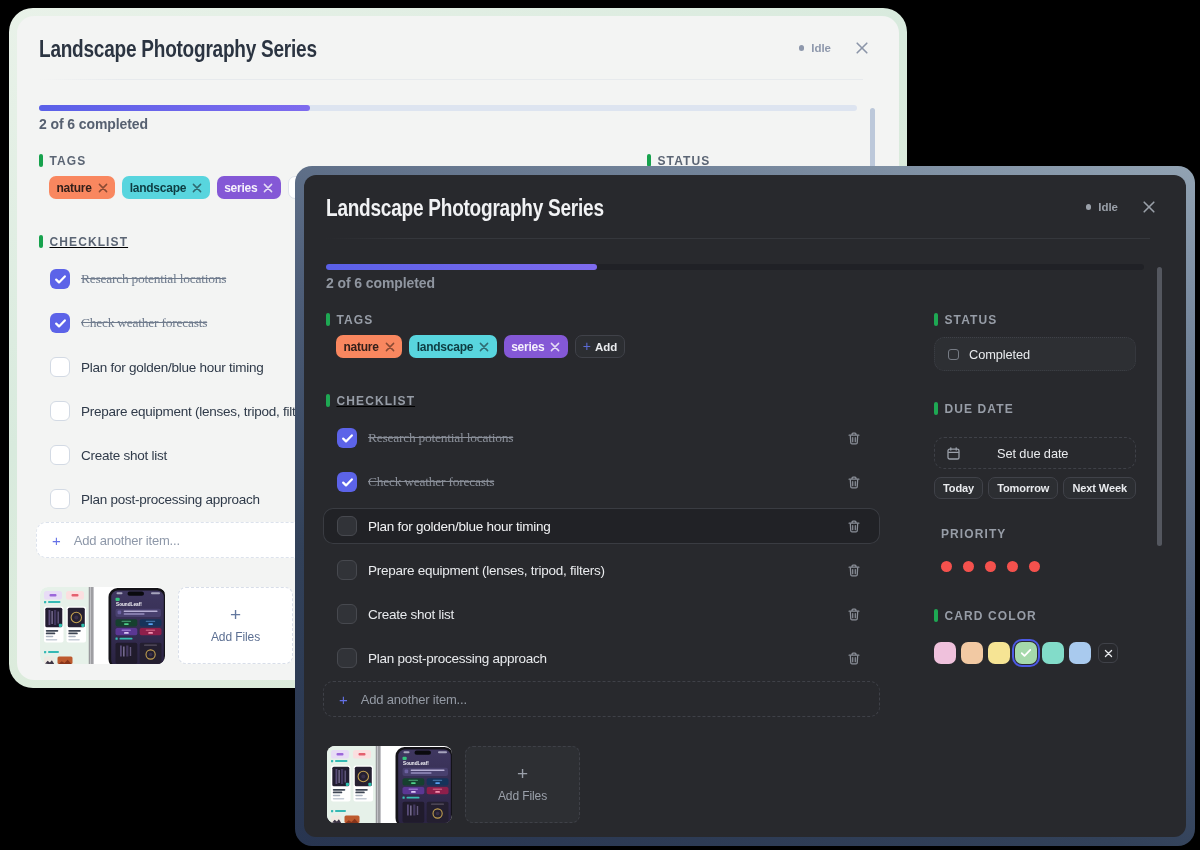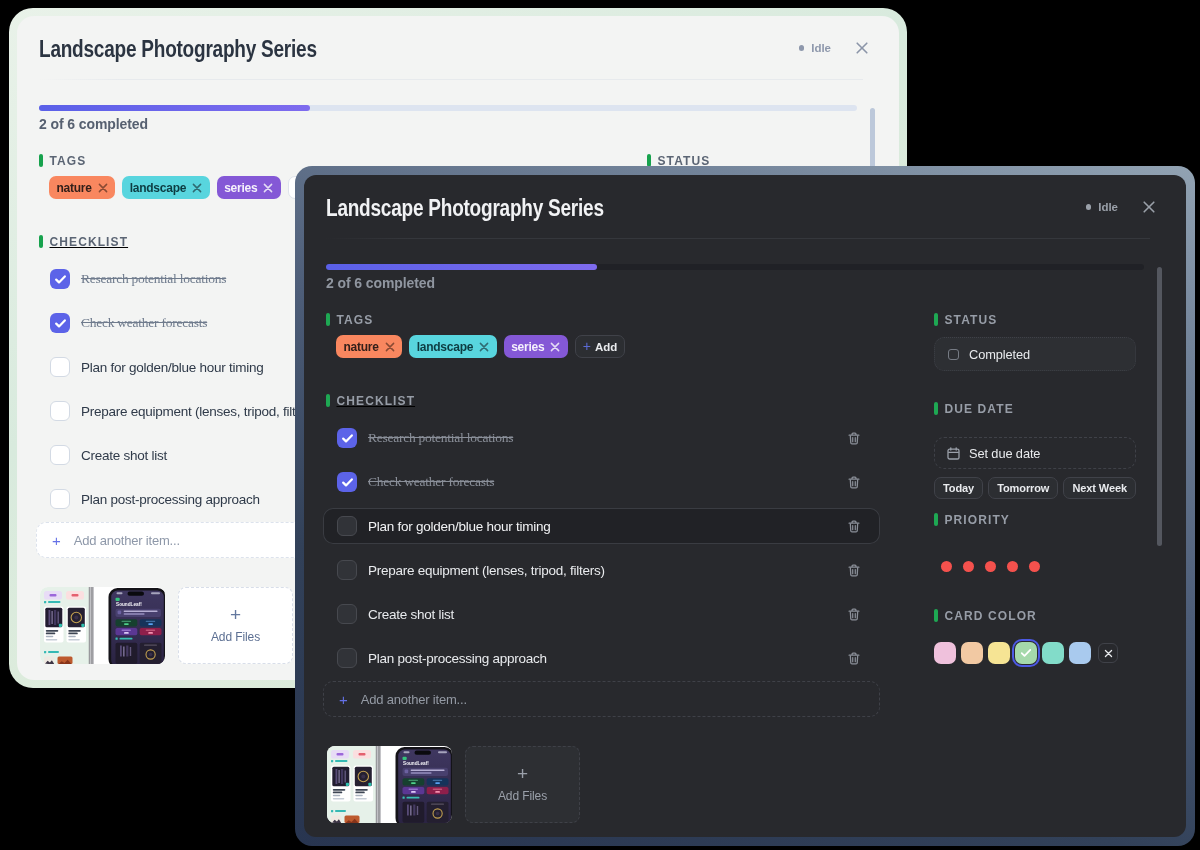--- a/index.html
+++ b/index.html
@@ -61,21 +61,21 @@
   .progress-label { position:absolute; left:22px; top:100px; font-size:14px; font-weight:700; letter-spacing:-0.1px; color:var(--subtext); }
 
   
   .sec-label { position:absolute; display:flex; align-items:center; height:13px; }
   .sec-label .bar { width:3.5px; height:13px; border-radius:2px; background:var(--bar); }
   .sec-label .txt { margin-left:7px; font-size:12px; font-weight:bold; letter-spacing:1.1px; color:var(--label); }
   .lbl-tags { left:22px; top:138px; }
   .lbl-checklist { left:22px; top:219px;text-decoration:underline; }
   .lbl-status { left:630px; top:138px; }
   .lbl-due { left:630px; top:227px; }
-  .lbl-priority { left:630px; top:338px; }
+  .lbl-priority { left:630px; top:352px;flex-direction:column; }
   .lbl-color { left:630px; top:434px; }
 
   
   .tags-row { position:absolute; left:32px; top:160px; display:flex; gap:7px; }
   .tag { height:23px; display:flex; align-items:center; padding:0 7.5px; border-radius:7px;
     font-size:12px; font-weight:600; letter-spacing:-0.25px; }
   .tag .x { margin-left:6px; display:flex; }
   .add-tag { height:23px; display:flex; align-items:center; padding:0 7px; border-radius:7px;
     background:var(--btn-bg); border:1px solid var(--btn-border); font-size:11.5px; font-weight:700;
     color:var(--btn-text); cursor:pointer; }
@@ -117,21 +117,21 @@
 
   
   .completed-box { position:absolute; left:630px; top:162px; width:202px; height:34px; border-radius:10px;
     background:var(--tile-bg); border:1px dotted var(--dash); display:flex; align-items:center;
     padding-left:13px; cursor:pointer; }
   .light .completed-box { background:#fff; }
   .sb-cb { width:11px; height:11px; border-radius:3px; border:1.5px solid var(--sbcb); }
   .completed-box .lab { margin-left:10px; font-size:12.8px; font-weight:500; letter-spacing:-0.1px; color:var(--row-text); }
 
   .set-due { position:absolute; left:630px; top:262px; width:202px; height:32px; border-radius:10px;
-    border:1px dashed var(--dash); display:flex; align-items:center; padding-left:12px; cursor:pointer; }
+    border:1px dashed var(--dash); display:flex; align-items:center; padding-left:12px; cursor:pointer;gap:28px; }
   .light .set-due { background:#fff; }
   .set-due .lab { margin-left:9px; font-size:12.8px; font-weight:500; letter-spacing:-0.1px; color:var(--row-text); }
   .quick-row { position:absolute; left:630px; top:302px; width:202px; display:flex; justify-content:space-between; }
   .quick-btn { height:22px; border-radius:7px; background:var(--btn-bg); border:1px solid var(--btn-border);
     font-size:11px; font-weight:600; color:var(--btn-text); display:flex; align-items:center;
     padding:0 8px; cursor:pointer; white-space:nowrap; letter-spacing:-0.1px; }
 
   .dots { position:absolute; left:637px; top:386px; display:flex; gap:11px; }
   .dot { width:11px; height:11px; border-radius:50%; cursor:pointer; }
 

